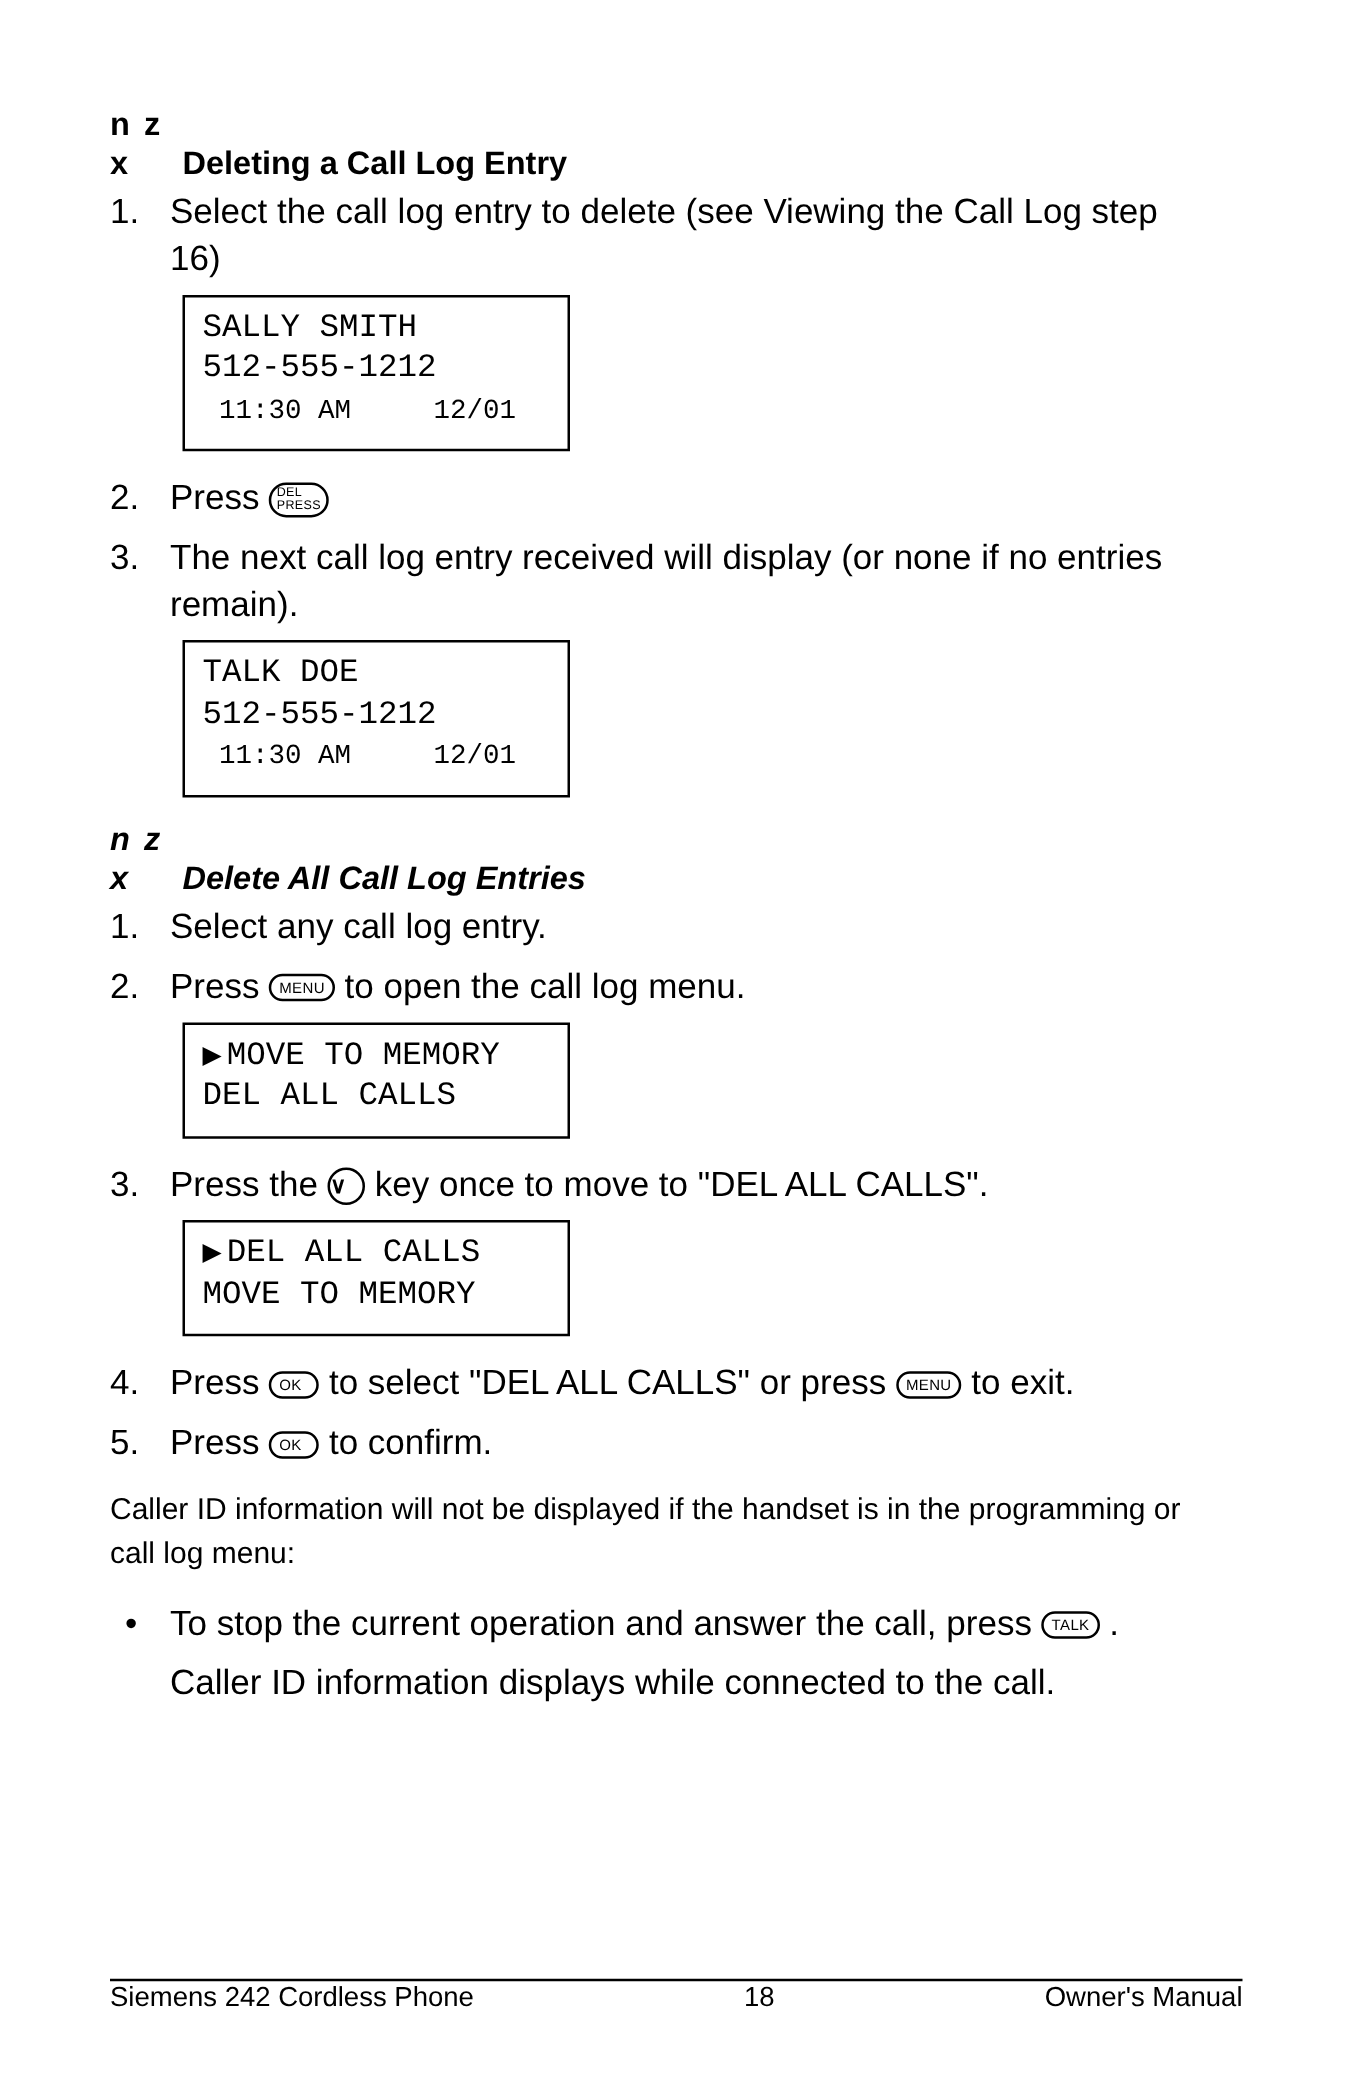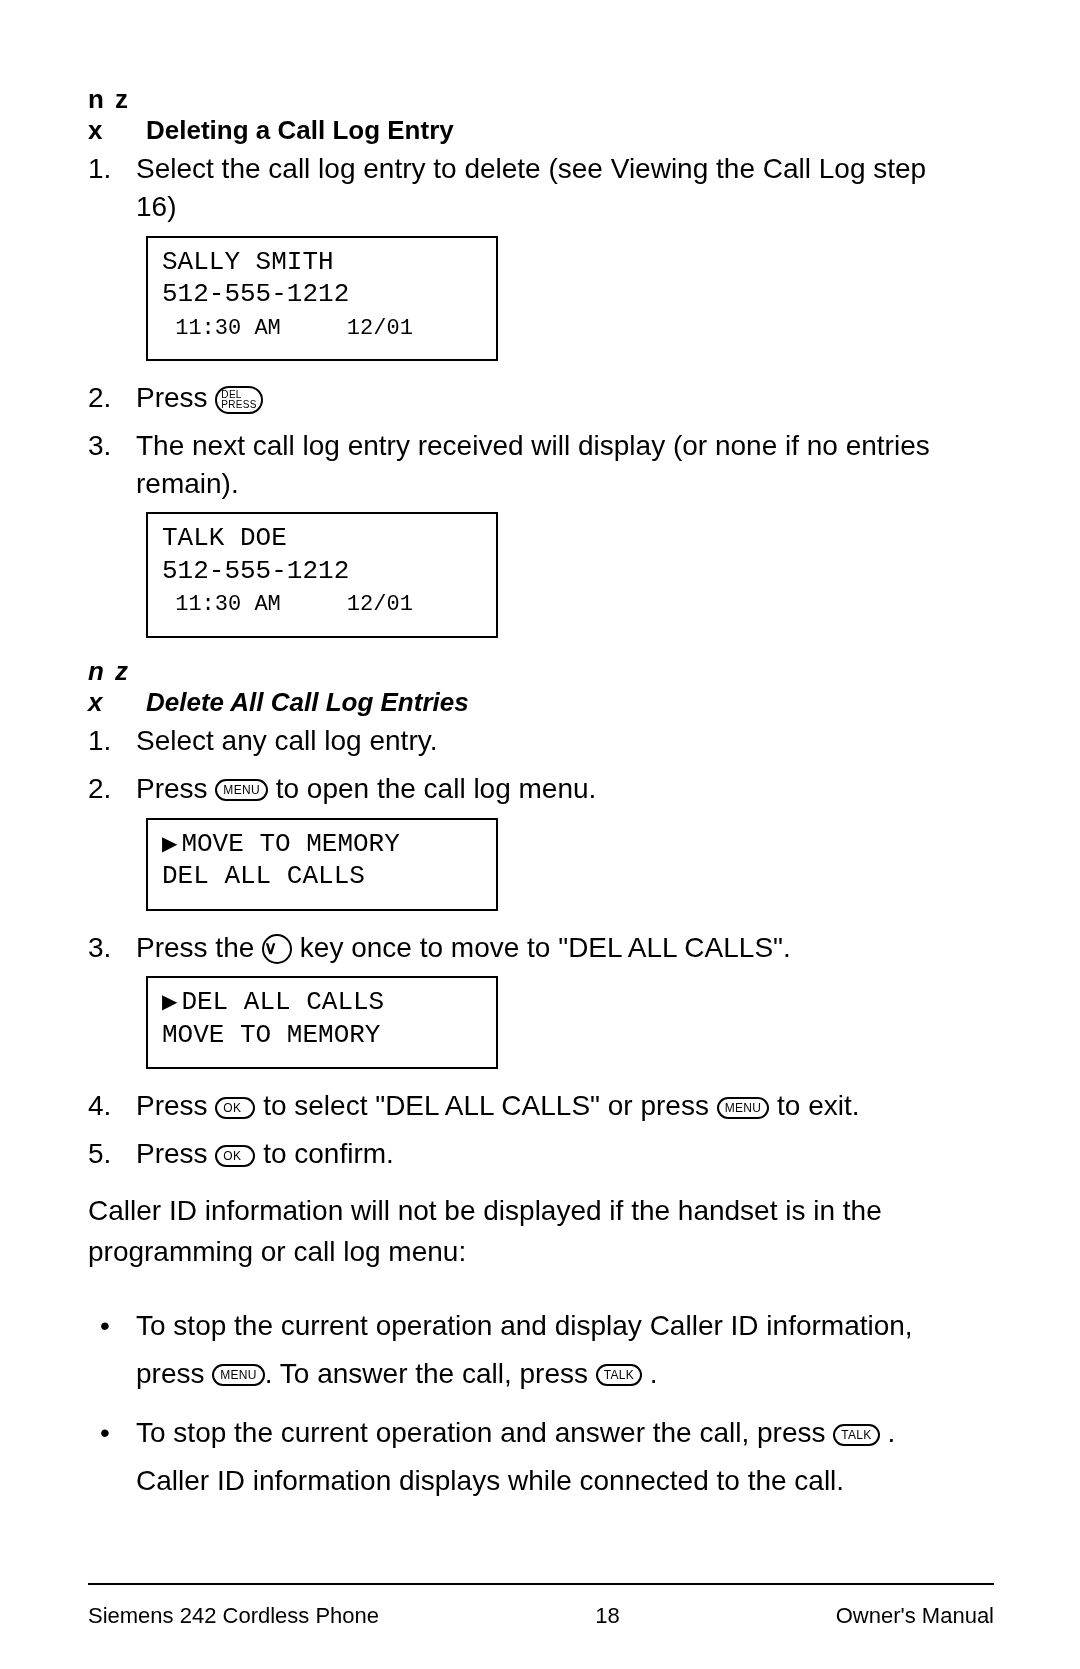--- a/index.html
+++ b/index.html
@@ -42,21 +42,21 @@
   }
   ol.steps > li::before {
     content: counter(item) ".";
     position: absolute;
     left: 0;
     top: 0;
     width: 40px;
   }
   .lcd {
     border: 2.5px solid #000;
-    width: 352px;
+    width: 310px;
     margin: 10px 0 18px 58px;
     padding: 8px 10px 16px 14px;
     font-family: "Courier New", Courier, monospace;
     font-size: 26px;
     line-height: 1.25;
     white-space: pre;
     min-height: 88px;
     box-sizing: border-box;
   }
   .lcd .timeline {
@@ -86,23 +86,23 @@
   }
   .btn.round {
     width: 26px;
     height: 26px;
     padding: 0;
     line-height: 24px;
     font-weight: bold;
     font-size: 18px;
   }
   .para {
-    font-size: 28px;
+    font-size: 24px;
     line-height: 1.45;
-    margin: 18px 0 30px 0;
+    margin: 18px 0 14px 0;
   }
   ul.bullets {
     list-style: none;
     padding: 0;
     margin: 0;
   }
   ul.bullets > li {
     font-size: 28px;
     line-height: 1.7;
     position: relative;
@@ -120,21 +120,21 @@
     position: absolute;
     left: 88px;
     right: 86px;
     bottom: 84px;
     border-top: 2px solid #000;
   }
   .footer {
     position: absolute;
     left: 88px;
     right: 86px;
-    bottom: 40px;
+    bottom: 58px;
     font-size: 22px;
     display: flex;
     justify-content: space-between;
   }
   .ptr {
     font-family: Arial, sans-serif;
     font-size: 20px;
     display: inline-block;
     vertical-align: 1px;
     margin-right: 4px;
@@ -203,23 +203,20 @@
   <ol class="steps" style="counter-reset: item 4;">
     <li>
       <span>Press </span><span class="btn">OK</span><span> to confirm.</span>
     </li>
   </ol>
 
   <div class="para">Caller ID information will not be displayed if the handset is in the programming or call log menu:</div>
 
   <ul class="bullets">
     <li>
-      <span>To stop the current operation and display Caller ID information, press </span><span class="btn">MENU</span><span>. To answer the call, press </span><span class="btn">TALK</span><span> .</span>
-    </li>
-    <li>
       <span>To stop the current operation and answer the call, press </span><span class="btn">TALK</span><span> . Caller ID information displays while connected to the call.</span>
     </li>
   </ul>
 
   <div class="footer-rule"></div>
   <div class="footer">
     <span>Siemens 242 Cordless Phone</span>
     <span>18</span>
     <span>Owner's Manual</span>
   </div>

